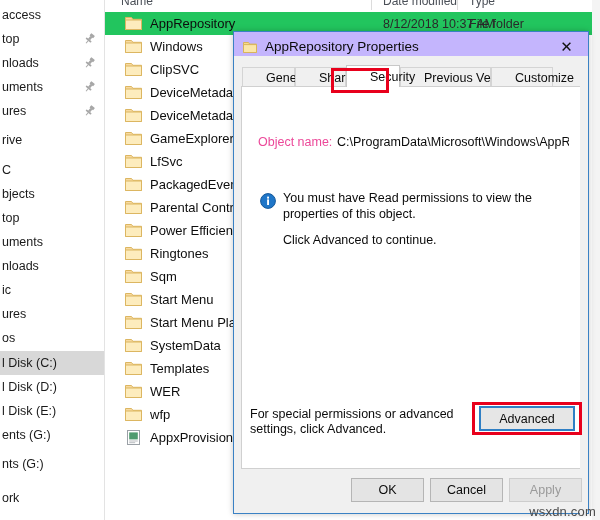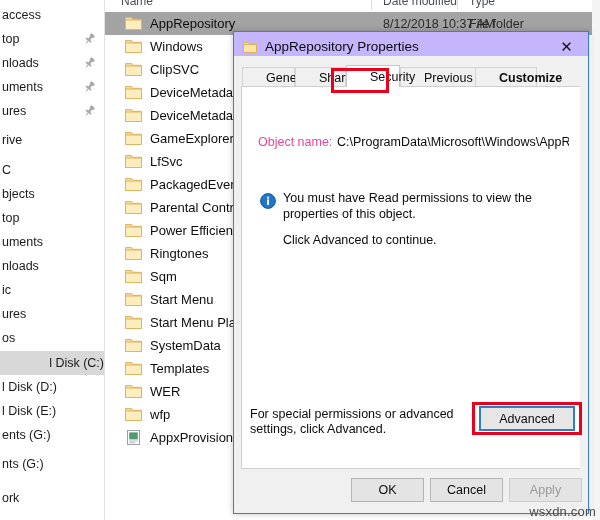--- a/index.html
+++ b/index.html
@@ -91,21 +91,21 @@
     position: absolute;
     left: 0;
     width: 487px;
     height: 23px;
     display: flex;
     align-items: center;
     font-size: 13px;
     color: #0d0d0d;
     white-space: nowrap;
   }
-  .row.selected { background: #a3a3a3; }
+  .row.selected { background: #22c55e; }
   .row .rname {
     position: absolute;
     left: 45px;
   }
   .row .rdate {
     position: absolute;
     left: 278px;
     font-size: 12.5px;
     color: #2a2a2a;
   }
@@ -396,21 +396,21 @@
         </div>
         <div class="nav-item" style="top: 278px;">
           <span class="nav-label">ic</span>
         </div>
         <div class="nav-item" style="top: 302px;">
           <span class="nav-label">ures</span>
         </div>
         <div class="nav-item" style="top: 326px;">
           <span class="nav-label">os</span>
         </div>
-        <div class="nav-item selected" style="top: 351px; justify-content: flex-end;">
+        <div class="nav-item selected" style="top: 351px;">
           <span class="nav-label">l Disk (C:)</span>
         </div>
         <div class="nav-item" style="top: 375px;">
           <span class="nav-label">l Disk (D:)</span>
         </div>
         <div class="nav-item" style="top: 399px;">
           <span class="nav-label">l Disk (E:)</span>
         </div>
         <div class="nav-item" style="top: 423px;">
           <span class="nav-label">ents (G:)</span>
@@ -592,21 +592,21 @@
         </div>
         <div class="tab" style="left: 61px; width: 51px;">
           <span>Sharing</span>
         </div>
         <div class="tab active" style="left: 112px; width: 54px;">
           <span>Security</span>
         </div>
         <div class="tab" style="left: 166px; width: 91px;">
           <span>Previous Versions</span>
         </div>
-        <div class="tab" style="left: 241px; width: 62px; font-weight: bold;">
+        <div class="tab" style="left: 257px; width: 62px;">
           <span>Customize</span>
         </div>
       </div>
 
     <div id="tabbody">
       <span id="objname-label">Object name:</span>
       <span id="objname-value">C:\ProgramData\Microsoft\Windows\AppReposito</span>
 
       <span id="info-icon">
         <svg width="16" height="16" viewBox="0 0 16 16">

